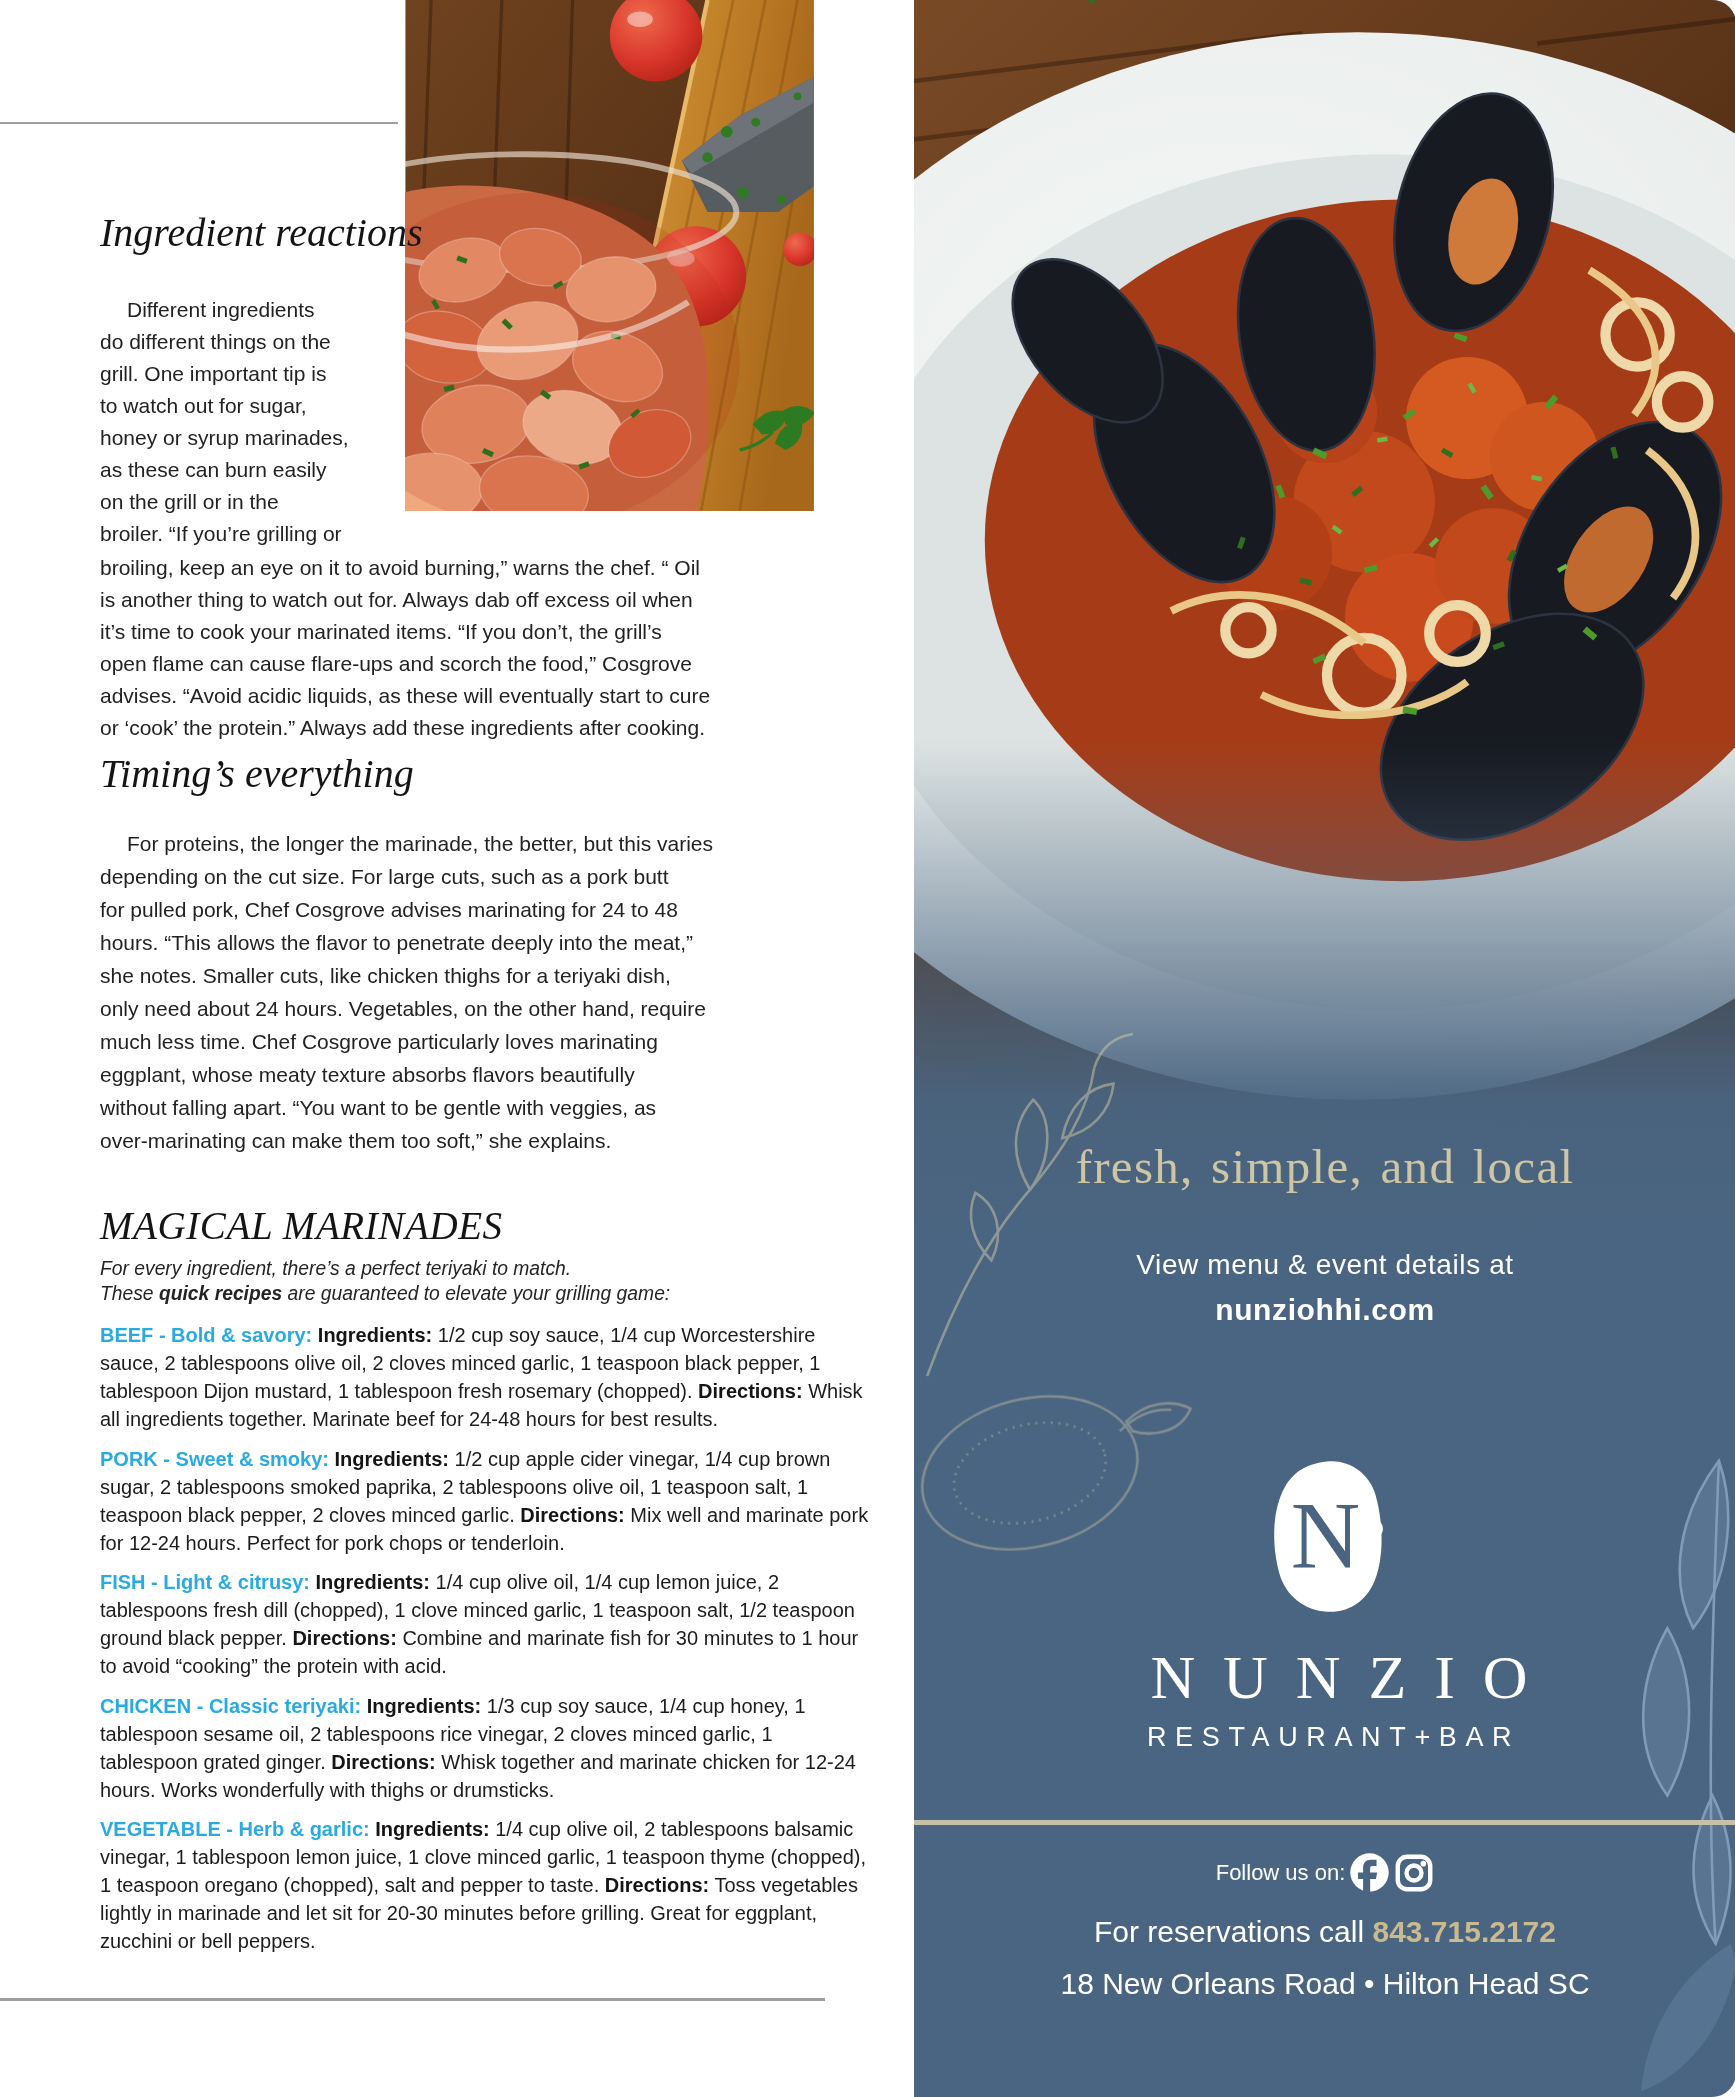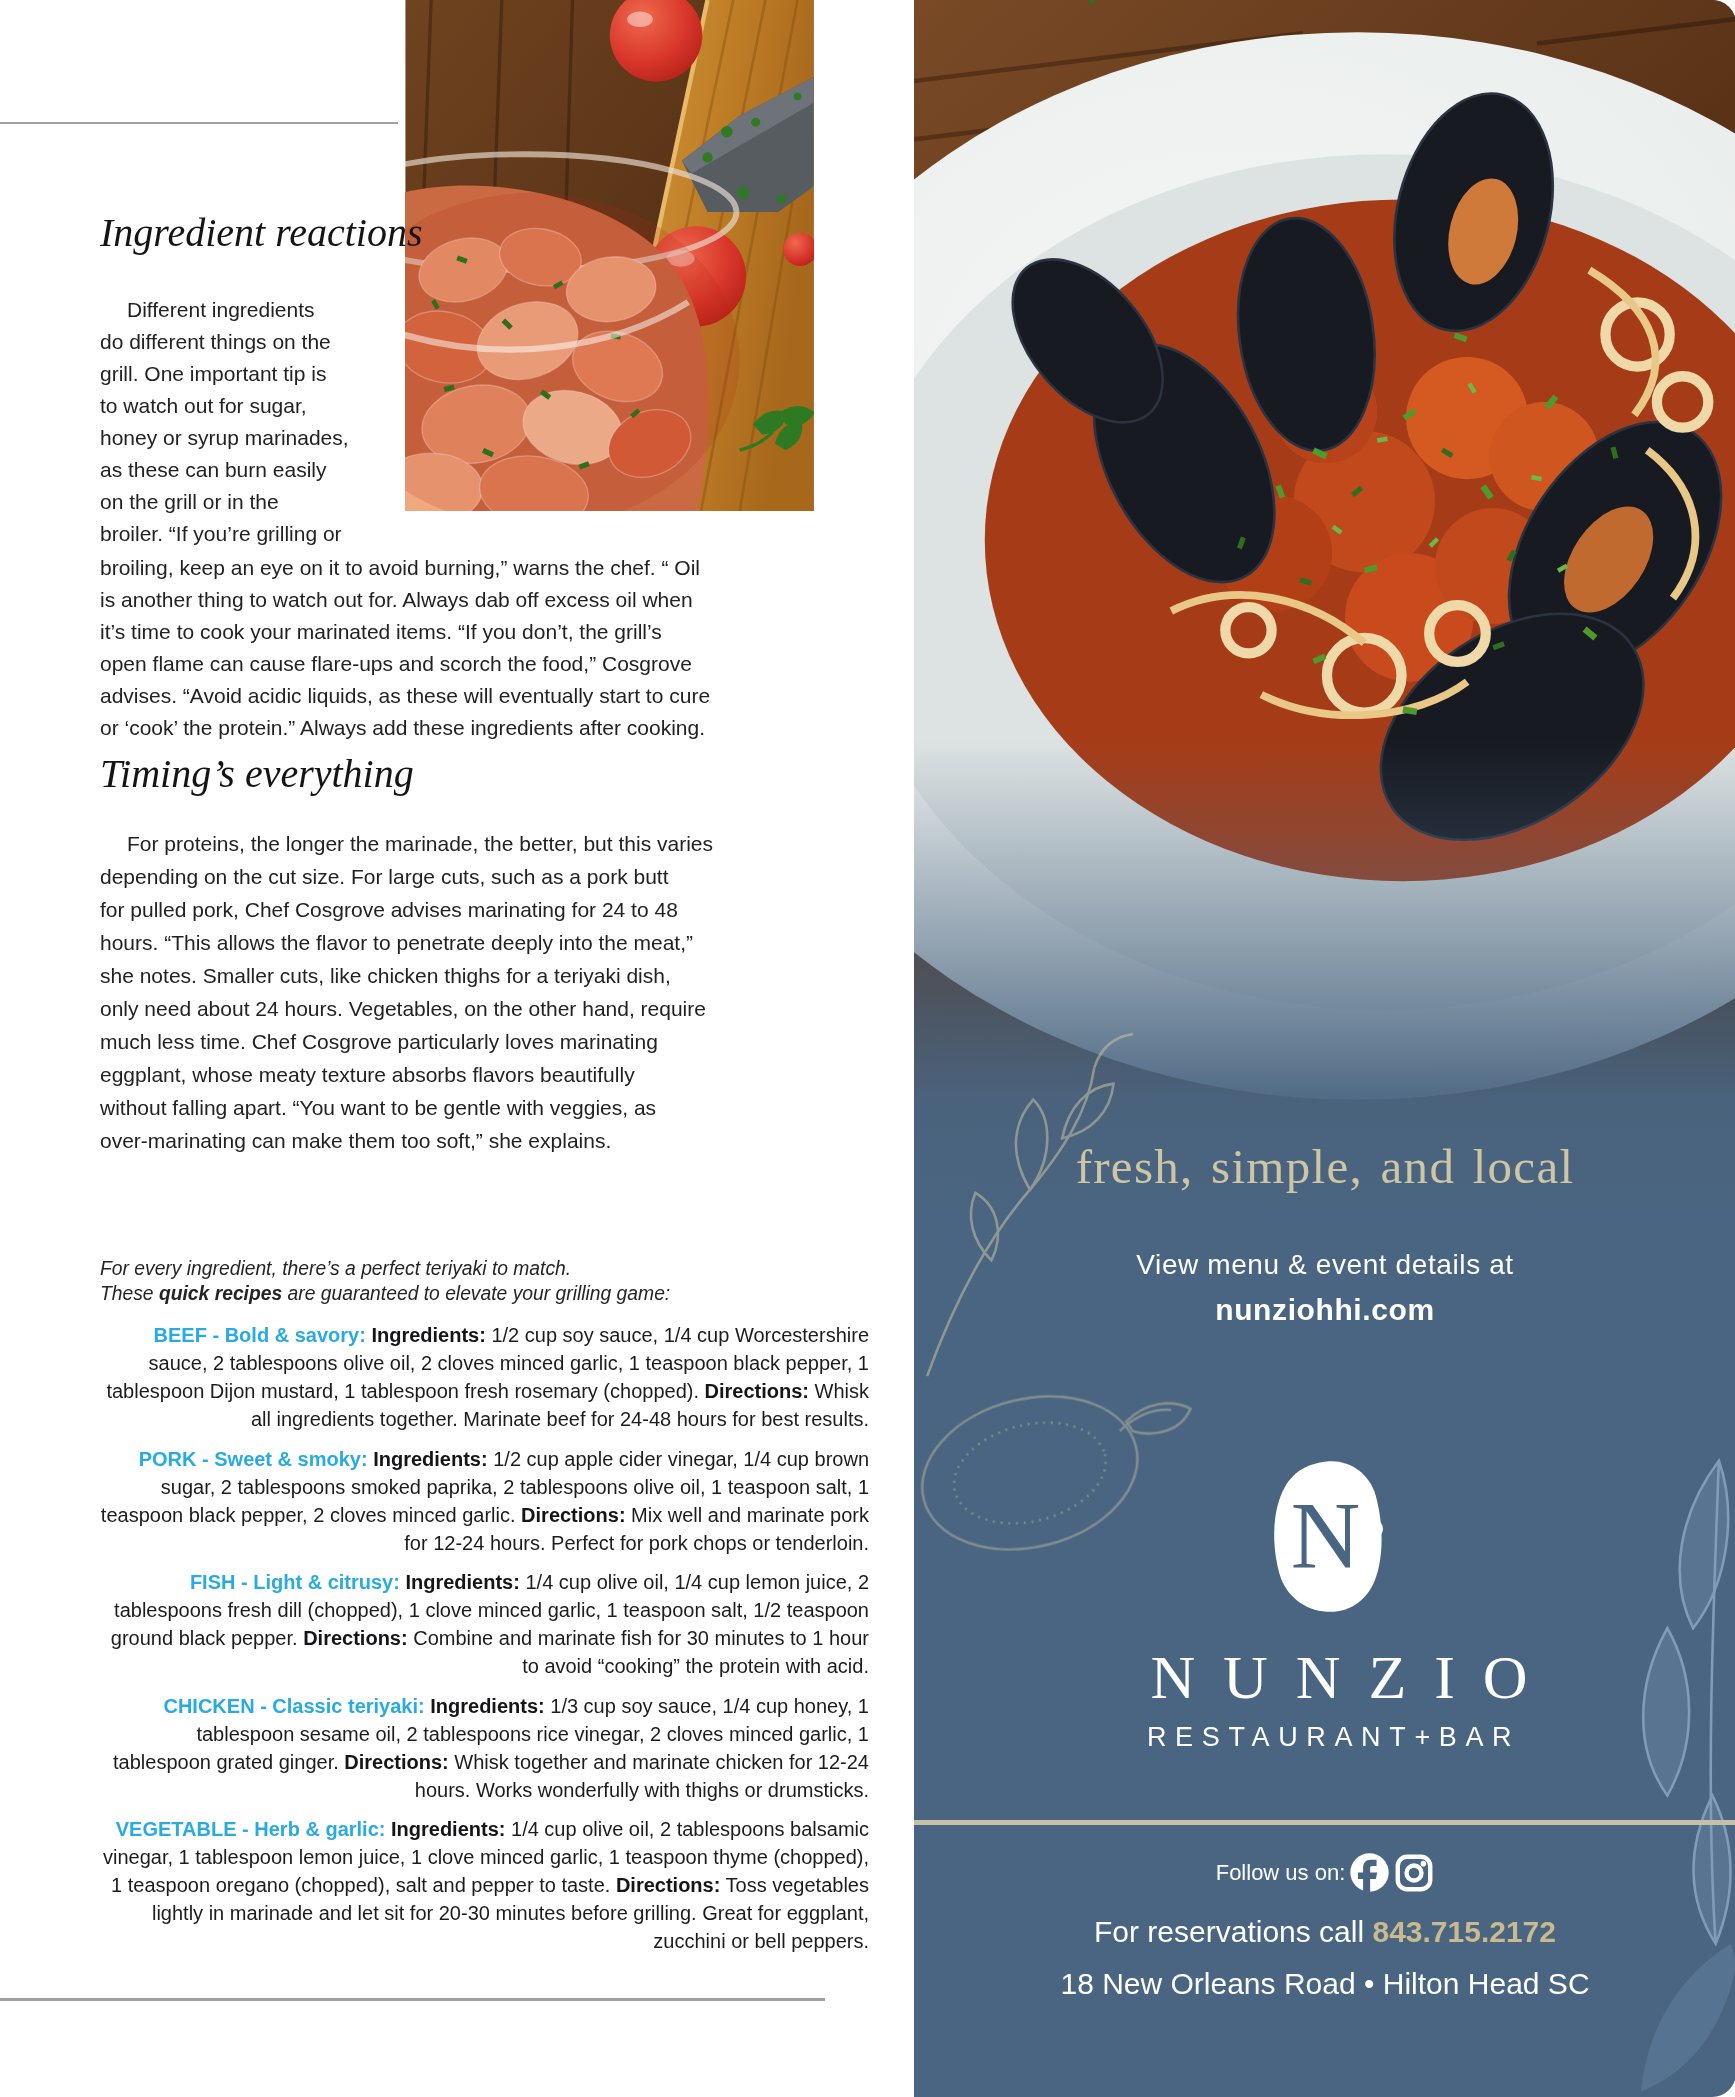--- a/index.html
+++ b/index.html
@@ -19,21 +19,21 @@
   .p-wide{top:531px;width:733px;font-size:21px;line-height:32px;white-space:pre-line;color:#222224;}
   .a-h2{top:753px;}
   .p-timing{top:806px;width:733px;font-size:21px;line-height:33px;white-space:pre-line;
         text-indent:27px;color:#222224;}
   .a-h3{top:1206px;}
   h3.caps{font-family:"Liberation Serif",serif;font-style:italic;font-weight:500;color:#141414;
         font-size:39px;line-height:1;margin:0;letter-spacing:0.6px;}
   .p-intro{top:1256px;width:740px;font-size:19.3px;line-height:25px;font-style:italic;color:#242426;margin:0;}
   .p-intro b{font-weight:bold;}
   .recipes{top:1321px;width:769px;}
-  .recipe{font-size:20px;line-height:28px;color:#1c1c1e;margin:0 0 11.6px 0;text-align:right;}
+  .recipe{font-size:20px;line-height:28px;color:#1c1c1e;margin:0 0 11.6px 0;}
   .recipe .lbl{color:#29abe2;font-weight:bold;}
   .recipe b{color:#151517;font-weight:bold;}
   
   .ad-panel{position:absolute;left:914px;top:0;width:822px;height:2097px;background:#4a6581;overflow:hidden;}
   .ad-photo{position:absolute;left:0;top:0;width:822px;height:1222px;}
   .ad-center{position:absolute;left:0;width:100%;text-align:center;color:#ffffff;}
   .tagline{top:1138px;font-family:"Liberation Serif",serif;font-size:49px;letter-spacing:1.3px;
         word-spacing:3.9px;color:#cdc5a4;}
   .menu-line{top:1249px;font-size:28px;letter-spacing:0.6px;}
   .site{top:1293px;font-size:30px;font-weight:bold;letter-spacing:0.6px;}
@@ -172,20 +172,21 @@
 depending on the cut size. For large cuts, such as a pork butt
 for pulled pork, Chef Cosgrove advises marinating for 24 to 48
 hours. “This allows the flavor to penetrate deeply into the meat,”
 she notes. Smaller cuts, like chicken thighs for a teriyaki dish,
 only need about 24 hours. Vegetables, on the other hand, require
 much less time. Chef Cosgrove particularly loves marinating
 eggplant, whose meaty texture absorbs flavors beautifully
 without falling apart. “You want to be gentle with veggies, as
 over-marinating can make them too soft,” she explains.</p>
 
+  <h3 class="caps art a-h3">MAGICAL MARINADES</h3>
   <p class="art p-intro"><span>For every ingredient, there’s a perfect teriyaki to match.</span><br>
     <span>These </span><b>quick recipes</b><span> are guaranteed to elevate your grilling game:</span></p>
 
   <div class="art recipes">
     <p class="recipe"><span class="lbl">BEEF - Bold &amp; savory:</span><b> Ingredients:</b><span> 1/2 cup soy sauce, 1/4 cup Worcestershire sauce, 2 tablespoons olive oil, 2 cloves minced garlic, 1 teaspoon black pepper, 1 tablespoon Dijon mustard, 1 tablespoon fresh rosemary (chopped). </span><b> Directions:</b><span> Whisk all ingredients together. Marinate beef for 24-48 hours for best results.</span></p>
     <p class="recipe"><span class="lbl">PORK - Sweet &amp; smoky:</span><b> Ingredients:</b><span> 1/2 cup apple cider vinegar, 1/4 cup brown sugar, 2 tablespoons smoked paprika, 2 tablespoons olive oil, 1 teaspoon salt, 1 teaspoon black pepper, 2 cloves minced garlic. </span><b> Directions:</b><span> Mix well and marinate pork for 12-24 hours. Perfect for pork chops or tenderloin.</span></p>
     <p class="recipe"><span class="lbl">FISH - Light &amp; citrusy:</span><b> Ingredients:</b><span> 1/4 cup olive oil, 1/4 cup lemon juice, 2 tablespoons fresh dill (chopped), 1 clove minced garlic, 1 teaspoon salt, 1/2 teaspoon ground black pepper. </span><b> Directions:</b><span> Combine and marinate fish for 30 minutes to 1 hour to avoid “cooking” the protein with acid.</span></p>
     <p class="recipe"><span class="lbl">CHICKEN - Classic teriyaki:</span><b> Ingredients:</b><span> 1/3 cup soy sauce, 1/4 cup honey, 1 tablespoon sesame oil, 2 tablespoons rice vinegar, 2 cloves minced garlic, 1 tablespoon grated ginger. </span><b> Directions:</b><span> Whisk together and marinate chicken for 12-24 hours. Works wonderfully with thighs or drumsticks.</span></p>
     <p class="recipe"><span class="lbl">VEGETABLE - Herb &amp; garlic:</span><b> Ingredients:</b><span> 1/4 cup olive oil, 2 tablespoons balsamic vinegar, 1 tablespoon lemon juice, 1 clove minced garlic, 1 teaspoon thyme (chopped), 1 teaspoon oregano (chopped), salt and pepper to taste. </span><b> Directions:</b><span> Toss vegetables lightly in marinade and let sit for 20-30 minutes before grilling. Great for eggplant, zucchini or bell peppers.</span></p>
   </div>

